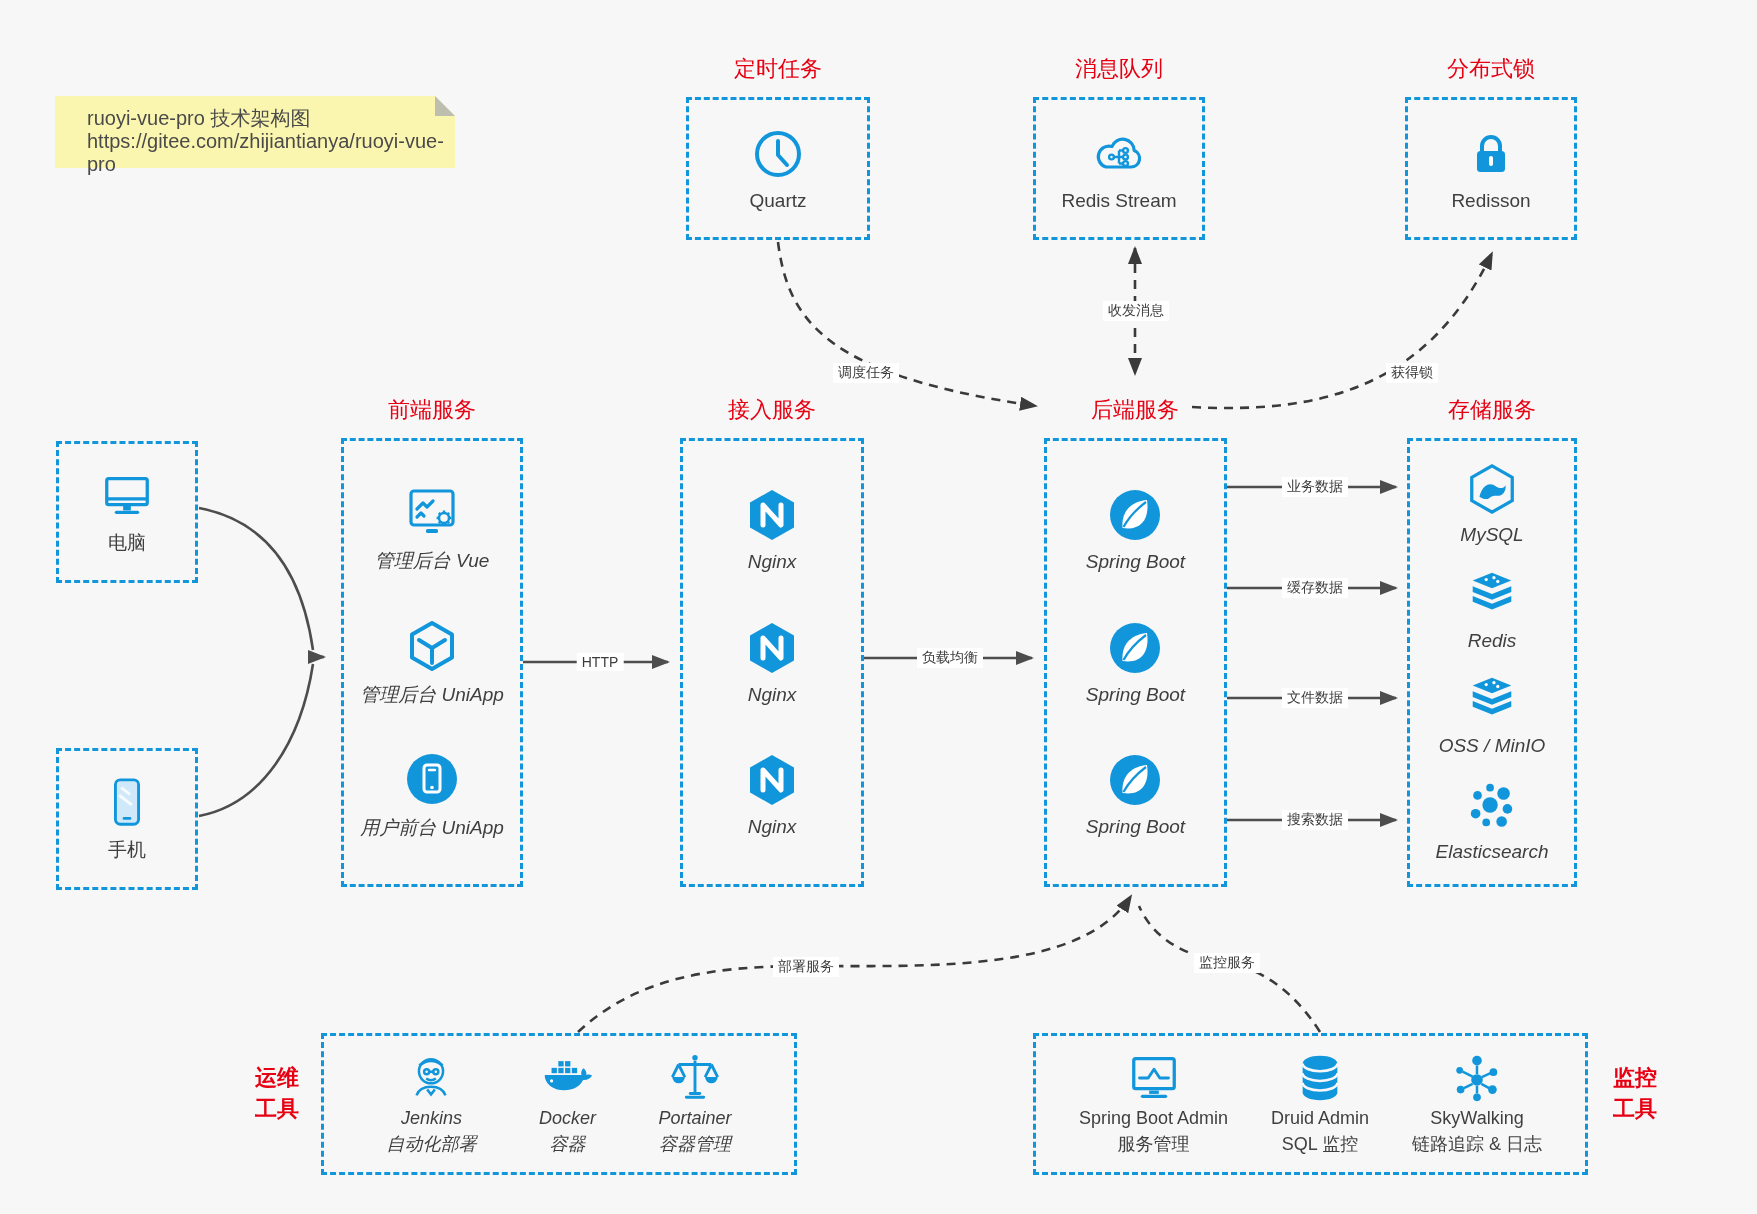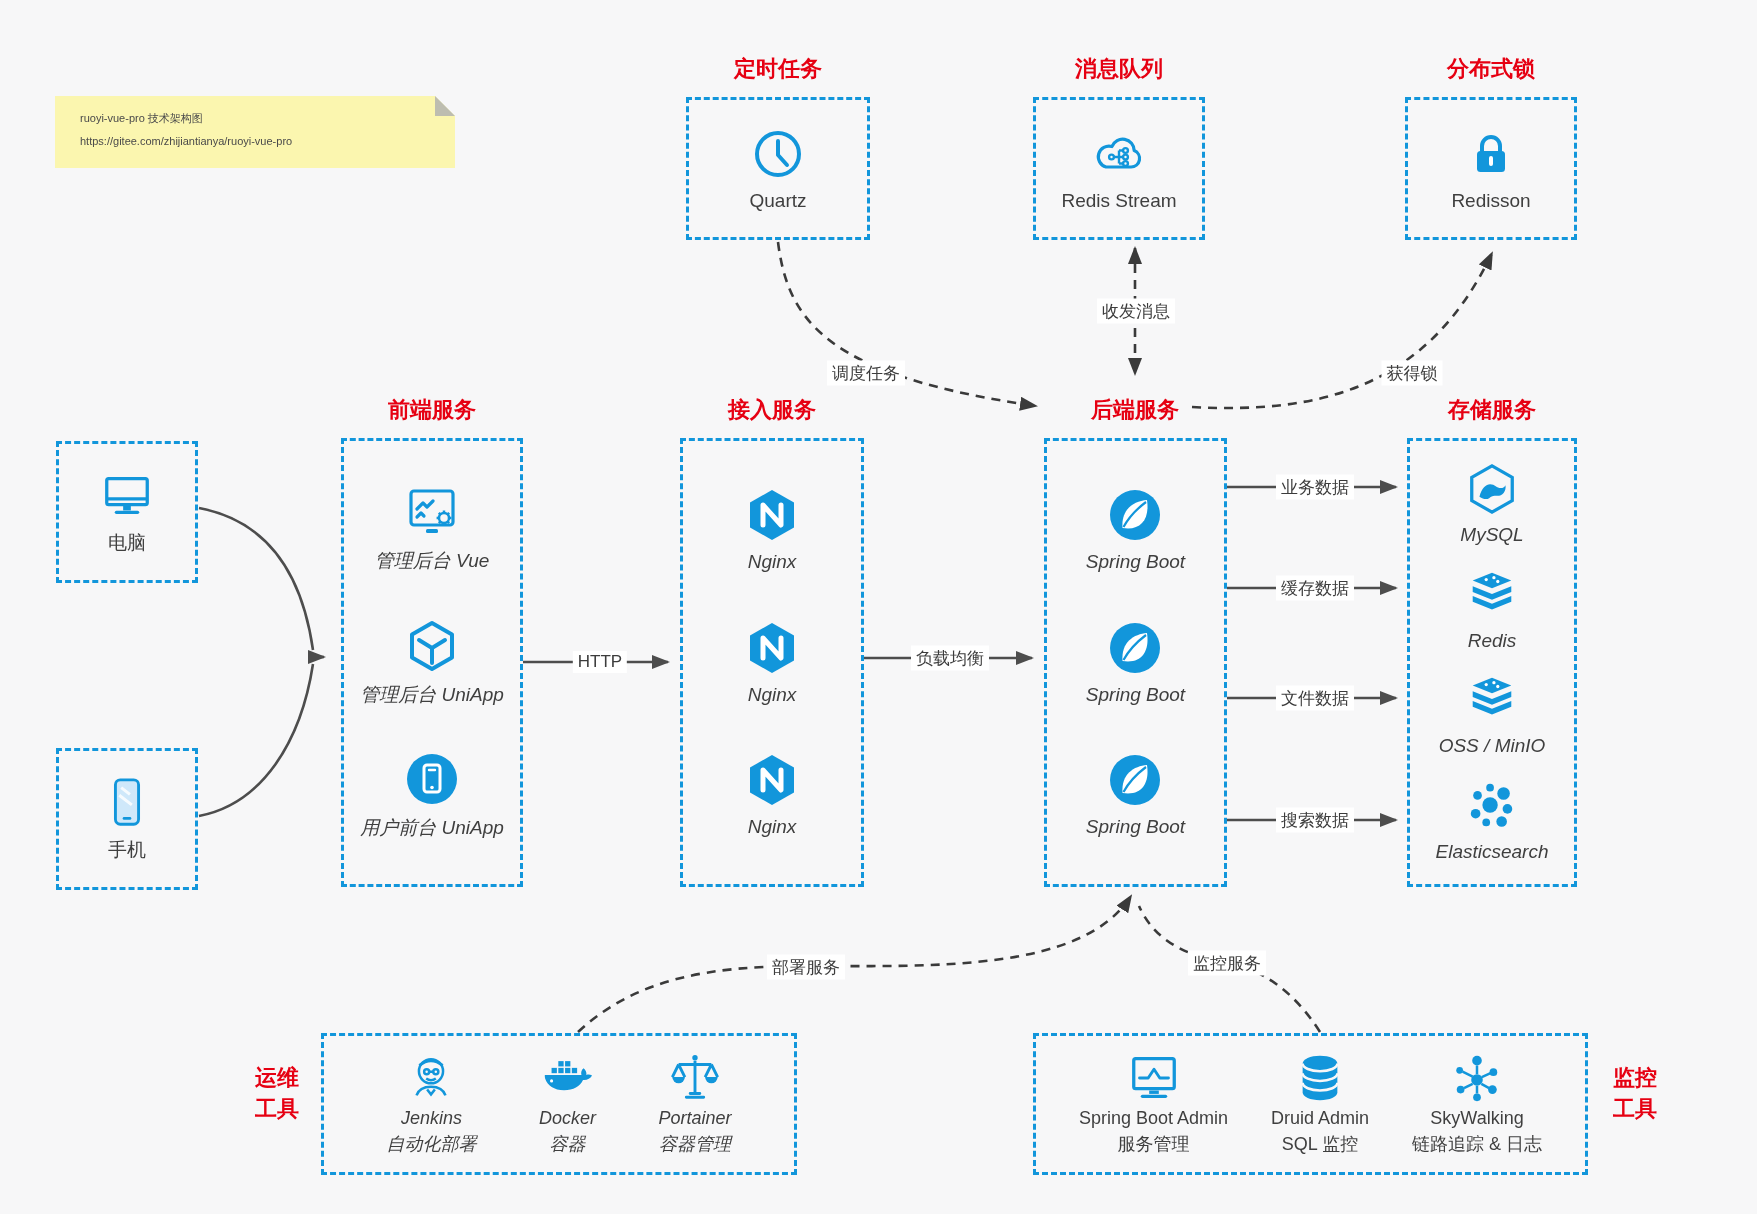--- a/index.html
+++ b/index.html
@@ -1,36 +1,36 @@
 <!DOCTYPE html>
 <html style="--blue: #1296db; --red: #e60012; --bg: #f7f7f8; --note_bg: #fbf6af; --text: #3f3f3f; --arrow: #4d4d4d;"><head>
 <meta charset="utf-8">
 <style>
   html,body{margin:0;padding:0;}
   body{background:var(--bg,#f7f7f8);font-family:"Liberation Sans","DejaVu Sans",sans-serif;}
   .canvas{position:relative;width:1757px;height:1214px;background:var(--bg,#f7f7f8);overflow:hidden;color:var(--text,#3f3f3f);}
   .note{position:absolute;left:55px;top:96px;width:400px;height:72px;background:var(--note_bg,#fbf6af);}
   .note::before{content:"";position:absolute;top:0;right:0;border-top:20px solid var(--bg,#f7f7f8);border-left:20px solid transparent;}
   .note::after{content:"";position:absolute;top:0;right:0;border-bottom:20px solid #bdbdb0;border-right:20px solid transparent;}
-  .note-text{padding:11px 0 0 25px;font-size:11px;line-height:23px;color:#4a4a4a;}
-  .grp-title{position:absolute;transform:translateX(-50%);color:var(--red,#e60012);font-size:22px;font-weight:bold;white-space:nowrap;}
+  .note-text{padding:11px 0 0 32px;font-size:20px;line-height:23px;color:#4a4a4a;}
+  .grp-title{position:absolute;transform:translateX(-50%);color:var(--red,#e60012);font-size:22px;font-weight:normal;white-space:nowrap;}
   .side-title{position:absolute;color:var(--red,#e60012);font-size:22px;font-weight:bold;line-height:31px;text-align:center;width:62px;}
   .dbox{position:absolute;border:3px dashed var(--blue,#1296db);box-sizing:border-box;}
   .center-box{display:flex;align-items:center;justify-content:center;}
   .col-box{display:flex;flex-direction:column;justify-content:space-evenly;align-items:center;font-style:italic;}
   .tool-box{display:flex;flex-direction:row;justify-content:space-evenly;align-items:center;}
   .node{display:flex;flex-direction:column;align-items:center;gap:8px;}
   .node-label{font-size:19px;color:var(--text,#3f3f3f);white-space:nowrap;}
   .tool-item{display:flex;flex-direction:column;align-items:center;gap:1px;}
   .tool-label,.tool-sub{font-size:18px;line-height:25px;color:var(--text,#3f3f3f);white-space:nowrap;}
   .icon{display:block;line-height:0;}
   .edges{position:absolute;left:0;top:0;pointer-events:none;}
   .sl{fill:none;stroke:#4d4d4d;stroke-width:2.6;}
   .dash{fill:none;stroke:#3a3a3a;stroke-width:2.6;stroke-dasharray:9 7;}
-  .elabel{position:absolute;transform:translate(-50%,-50%);background:#fff;padding:1px 5px;font-size:17px;color:#3c3c3c;white-space:nowrap;}
+  .elabel{position:absolute;transform:translate(-50%,-50%);background:#fff;padding:1px 5px;font-size:14px;color:#3c3c3c;white-space:nowrap;}
 </style>
 </head>
 <body>
 
 <div class="canvas">
 
   <div class="note">
     <div class="note-text">
       <div>ruoyi-vue-pro 技术架构图</div>
       <div>https://gitee.com/zhijiantianya/ruoyi-vue-pro</div>

